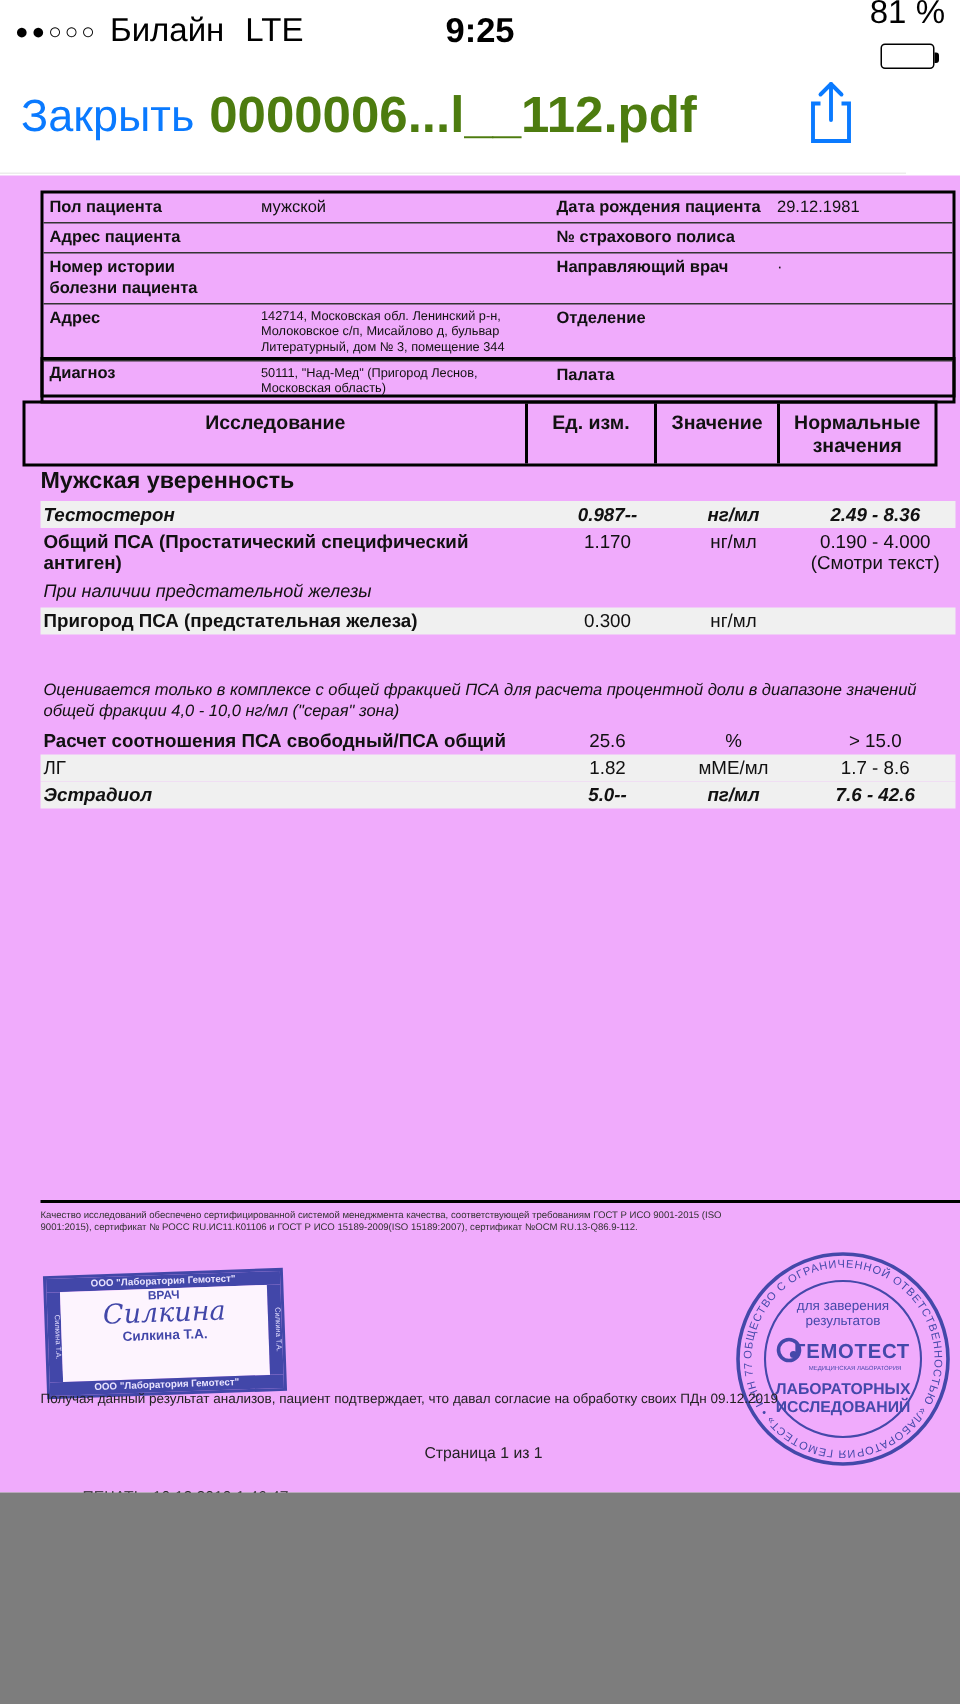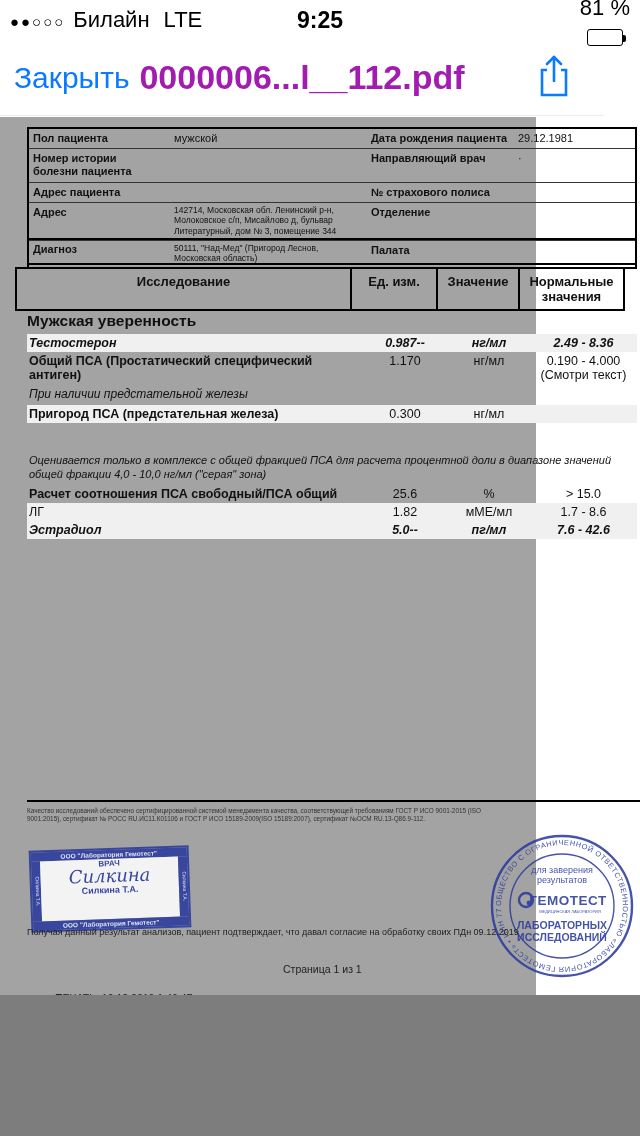--- a/index.html
+++ b/index.html
@@ -15,25 +15,25 @@
   .sb-time { position:absolute; left:0; right:0; text-align:center; font-weight:700; font-size:23px; }
   .sb-right { margin-left:auto; display:flex; align-items:center; gap:8px; z-index:2;flex-direction:column; }
   .battery { width:36px; height:17px; border:1.5px solid #000; border-radius:3px; position:relative; padding:1.5px; }
   .battery-fill { height:100%; width:80%; background:#000; border-radius:1px; }
   .battery-tip { position:absolute; right:-4px; top:5px; width:3px; height:7px; background:#000; border-radius:0 2px 2px 0; }
 
   
   .nav-bar { position:absolute; top:40px; left:0; width:604px; height:76px; background:#fff;
     display:flex; align-items:center; border-bottom:1px solid #ececec; }
   .close-btn { color:#0a7aff; font-size:30px; margin-left:14px; cursor:pointer; white-space:nowrap; }
-  .nav-title { position:absolute; left:0; right:0; text-align:center; font-size:34px; font-weight:700; color:#a21caf; pointer-events:none; }
+  .nav-title { position:absolute; left:0; right:0; text-align:center; font-size:34px; font-weight:700; color:#4d7c0f; pointer-events:none; }
   .share-btn { margin-left:auto; margin-right:32px; z-index:2; cursor:pointer; }
 
   
-  .pdf-page { position:absolute; top:117px; left:0; width:536px; height:878px; background:#a3a3a3; }
+  .pdf-page { position:absolute; top:117px; left:0; width:640px; height:878px; background:#f0abfc; }
   .gray-band { position:absolute; top:995px; left:0; width:640px; height:141px; background:#7d7d7d; }
 
   
   .info-table { position:absolute; left:27px; top:10px; width:610px; border:2px solid #000; }
   .info-row { display:grid; grid-template-columns:141px 197px 147px 121px; border-top:1px solid #333; }
   .info-row:first-child { border-top:none; }
   .cell { padding:3px 6px 3px 4px; font-size:11px; line-height:1.2; }
   .cell.lbl { font-weight:700; }
   .cell.small { font-size:8.5px; line-height:1.25; padding-top:2px; }
   .diag-box { position:absolute; left:27px; top:121px; width:610px; border:2px solid #000; padding:3px 4px 8px 4px; font-size:11px; font-weight:700; }
@@ -109,30 +109,30 @@
 <div class="pdf-page">
 
   <div class="info-table">
     <div class="info-row">
       <div class="cell lbl">Пол пациента</div>
       <div class="cell">мужской</div>
       <div class="cell lbl">Дата рождения пациента</div>
       <div class="cell">29.12.1981</div>
     </div>
     <div class="info-row">
+      <div class="cell lbl">Адрес пациента</div>
+      <div class="cell"></div>
+      <div class="cell lbl">№ страхового полиса</div>
+      <div class="cell"></div>
+    </div>
+    <div class="info-row">
       <div class="cell lbl" style="width:120px">Номер истории болезни пациента</div>
       <div class="cell"></div>
       <div class="cell lbl">Направляющий врач</div>
       <div class="cell">·</div>
-    </div>
-    <div class="info-row">
-      <div class="cell lbl">Адрес пациента</div>
-      <div class="cell"></div>
-      <div class="cell lbl">№ страхового полиса</div>
-      <div class="cell"></div>
     </div>
     <div class="info-row">
       <div class="cell lbl">Адрес</div>
       <div class="cell small">142714, Московская обл. Ленинский р-н, Молоковское с/п, Мисайлово д, бульвар Литературный, дом № 3, помещение 344</div>
       <div class="cell lbl">Отделение</div>
       <div class="cell"></div>
     </div>
     <div class="info-row">
       <div class="cell lbl"></div>
       <div class="cell small">50111, "Над-Мед" (Пригород Леснов, Московская область)</div>

